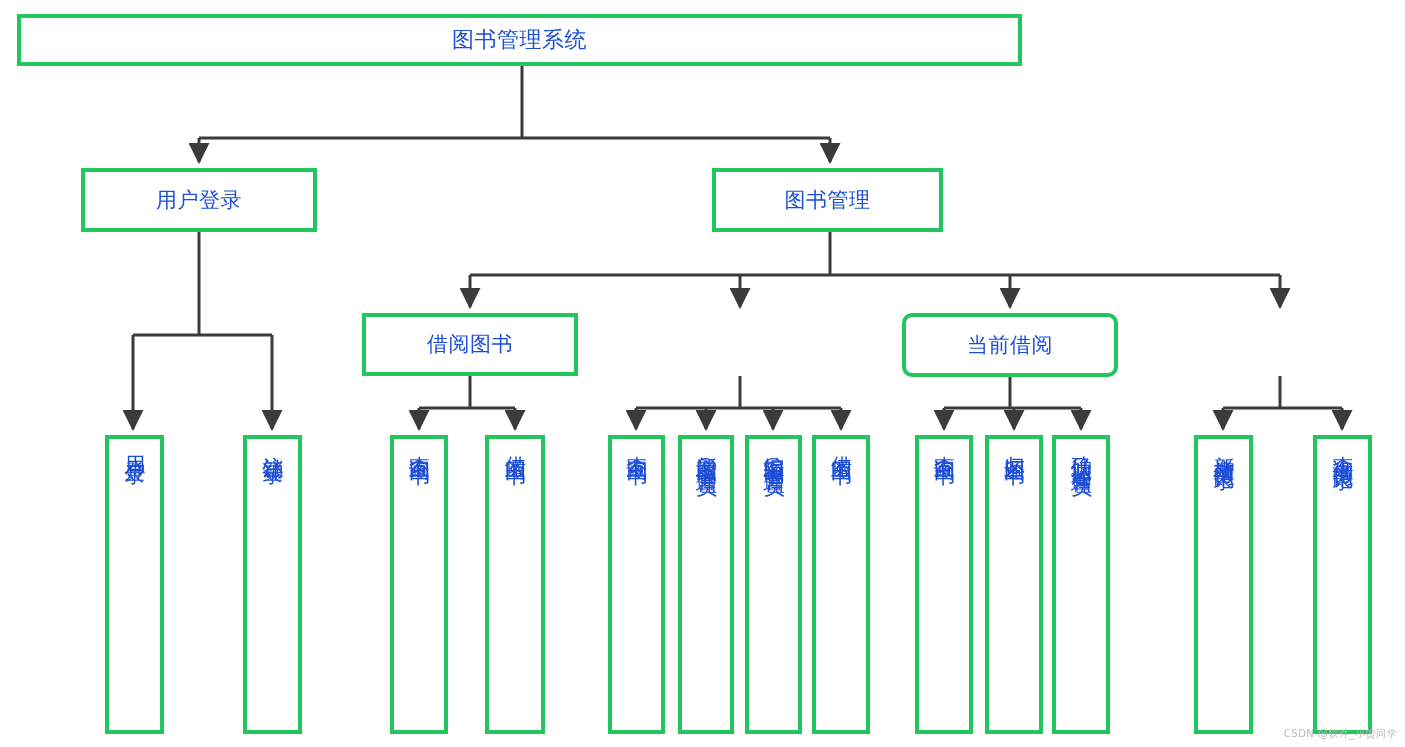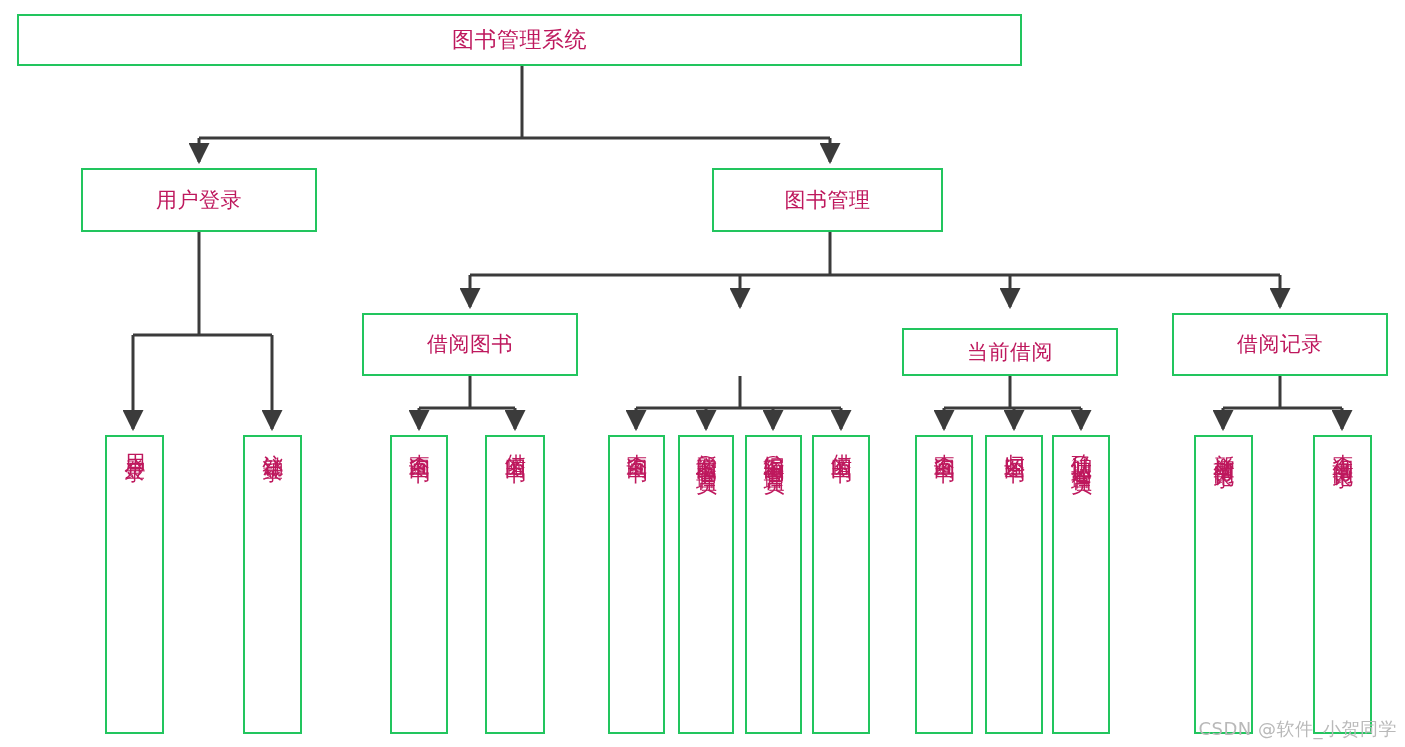--- a/index.html
+++ b/index.html
@@ -21,26 +21,26 @@
     position: absolute;
     left: 0;
     top: 0;
     width: 1405px;
     height: 747px;
     pointer-events: none;
   }
   .node {
     position: absolute;
     box-sizing: border-box;
-    border: 2px solid #22c55e;
+    border: 4px solid #22c55e;
     background: #ffffff;
     display: flex;
     align-items: center;
     justify-content: center;
-    color: #be185d;
+    color: #1d4ed8;
   }
   .node .lbl {
     display: block;
     line-height: 1.18;
     text-align: center;
     white-space: pre;
   }
   
   .node.h .lbl {
     font-size: 21px;
@@ -60,21 +60,21 @@
     text-orientation: upright;
     font-size: 21px;
     line-height: 1;
     letter-spacing: 3px;
     white-space: nowrap;
   }
   #watermark {
     position: absolute;
     right: 8px;
     bottom: 6px;
-    font-size: 18px;
+    font-size: 10px;
     color: #b9b9b9;
     letter-spacing: 0.5px;
     white-space: nowrap;
     user-select: none;
   }
 </style>
 </head>
 <body>
 
 <div id="canvas">
@@ -136,25 +136,22 @@
   <div class="node h" style="left: 81px; top: 168px; width: 236px; height: 64px;">
     <span class="lbl">用户登录</span>
   </div>
   <div class="node h" style="left: 712px; top: 168px; width: 231px; height: 64px;">
     <span class="lbl">图书管理</span>
   </div>
 
   <div class="node h" style="left: 362px; top: 313px; width: 216px; height: 63px;">
     <span class="lbl">借阅图书</span>
   </div>
-  <div class="node h" style="left: 902px; top: 328px; width: 216px; height: 48px;">
+  <div class="node h" style="left: 902px; top: 313px; width: 216px; height: 64px; border-radius: 10px;">
     <span class="lbl">当前借阅</span>
-  </div>
-  <div class="node h" style="left: 1172px; top: 313px; width: 216px; height: 63px;">
-    <span class="lbl">借阅记录</span>
   </div>
 
   <div class="node v" style="left: 105px; top: 435px; width: 59px; height: 299px;">
     <span class="lbl">用户登录</span>
   </div>
   <div class="node v" style="left: 243px; top: 435px; width: 59px; height: 299px;">
     <span class="lbl">注销登录</span>
   </div>
   <div class="node v" style="left: 390px; top: 435px; width: 58px; height: 299px;">
     <span class="lbl">查询图书</span>

